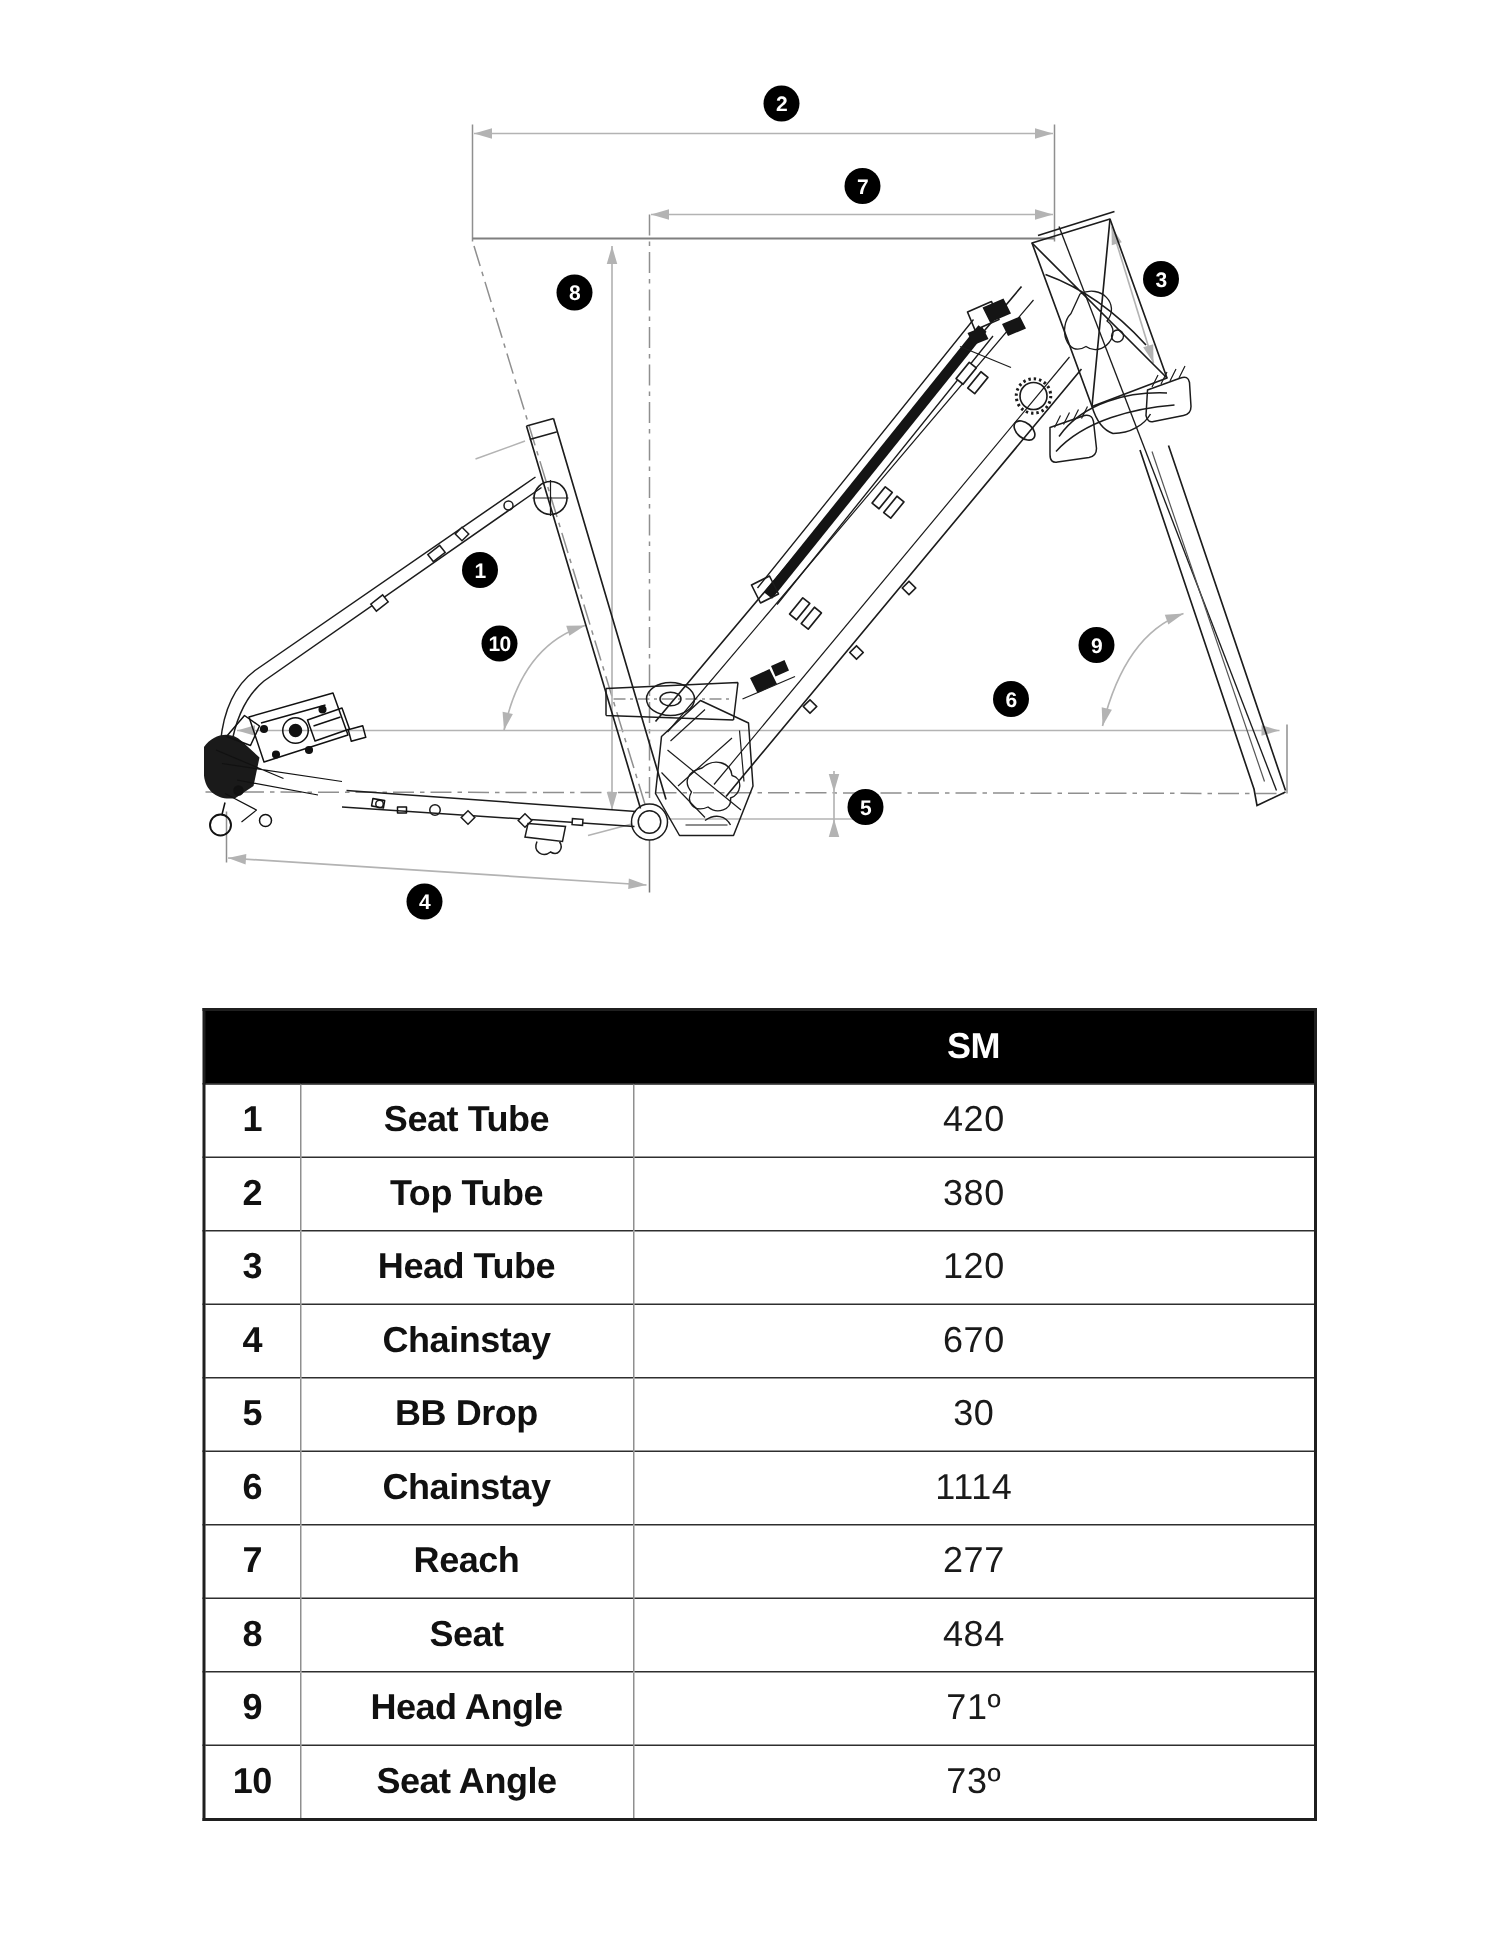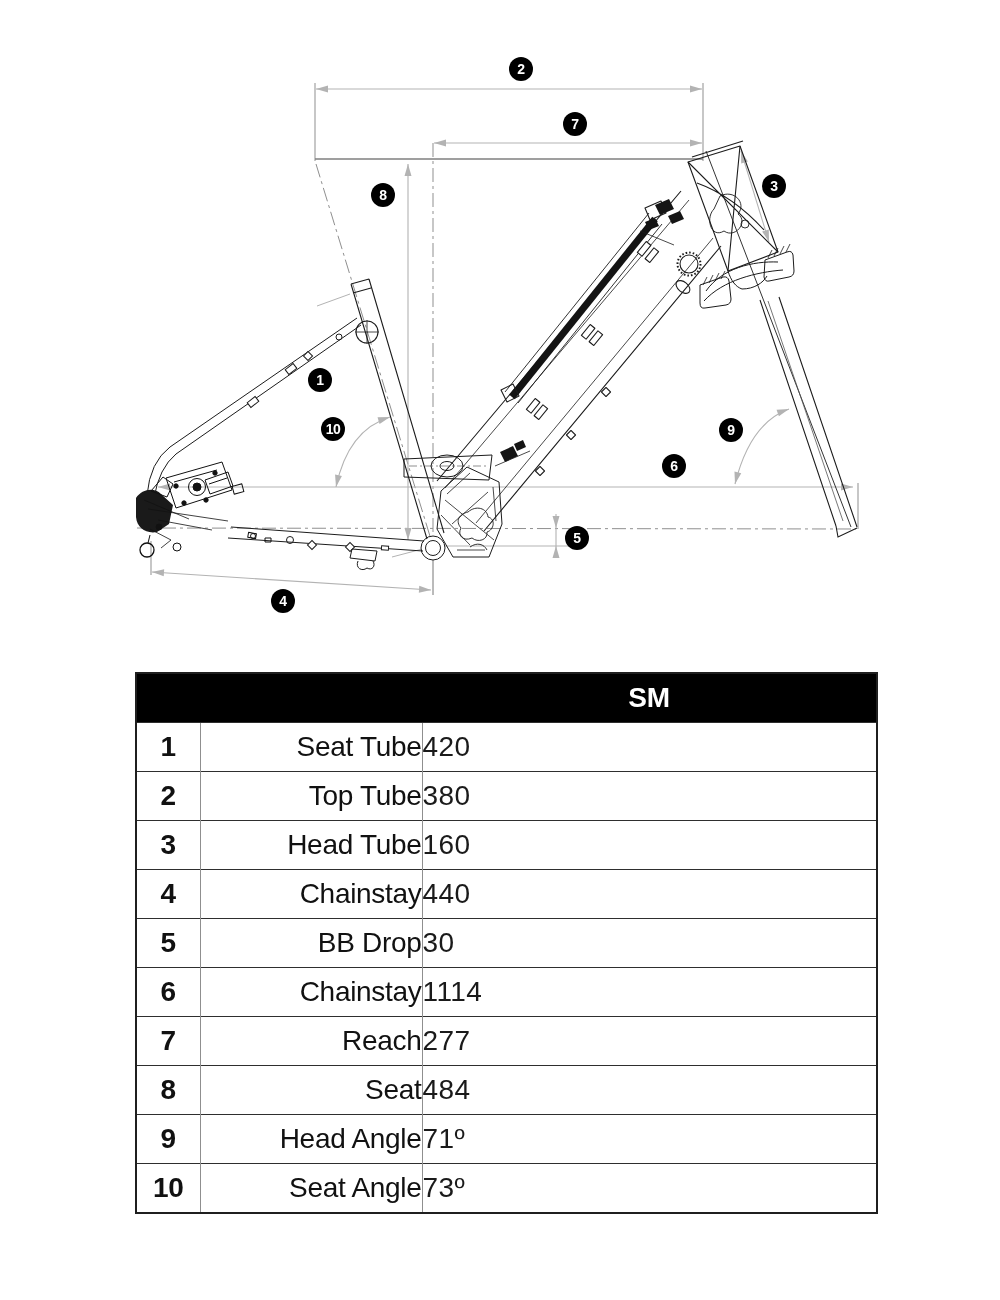--- a/index.html
+++ b/index.html
@@ -10,28 +10,28 @@
   .diagram svg{position:absolute;left:0;top:0}
 
   .callout{position:absolute;width:24px;height:24px;border-radius:50%;
            background:#000;color:#fff;display:flex;align-items:center;justify-content:center;
            font-size:14px;font-weight:700;letter-spacing:-.5px;
            transform:translate(-50%,-50%);line-height:1}
 
   table.geo{position:absolute;left:135px;top:672px;width:741px;
             border-collapse:collapse;table-layout:fixed;
             border:2px solid #1f1f1f;background:#fff}
-  table.geo th,table.geo td{height:48px;padding:0;vertical-align:middle;font-size:28px}
+  table.geo th,table.geo td{height:48px;padding:0;vertical-align:middle;font-size:24px}
   table.geo thead tr{background:#000}
   table.geo thead th{border:none;height:48px}
   th.size{color:#fff;font-weight:700;text-align:center;letter-spacing:-.3px}
   td.num{font-weight:700;text-align:center;letter-spacing:-.3px;border-top:1px solid #2e2e2e}
-  td.label{font-weight:400;text-align:right;padding-left:12px;letter-spacing:-.3px;
+  td.label{font-weight:700;text-align:center;padding-left:12px;letter-spacing:-.3px;
            border-top:1px solid #2e2e2e;border-left:1px solid #8f8f8f}
-  td.value{font-weight:400;text-align:left;color:#1a1a1a;letter-spacing:.4px;
+  td.value{font-weight:400;text-align:center;color:#1a1a1a;letter-spacing:.4px;
            border-top:1px solid #2e2e2e;border-left:1px solid #8f8f8f}
 </style>
 </head>
 <body>
 
 <div class="diagram">
   <svg width="1000" height="660" viewBox="0 0 1000 660">
     <defs>
       <marker id="aS" markerWidth="14" markerHeight="9" refX="1.5" refY="4.5" orient="auto" markerUnits="userSpaceOnUse">
         <path d="M13.5,1 L1.5,4.5 L13.5,8 Z" fill="#b3b3b3"></path>
@@ -219,26 +219,26 @@
       <td class="value">420</td>
     </tr>
     <tr>
       <td class="num">2</td>
       <td class="label">Top Tube</td>
       <td class="value">380</td>
     </tr>
     <tr>
       <td class="num">3</td>
       <td class="label">Head Tube</td>
-      <td class="value">160</td>
+      <td class="value">120</td>
     </tr>
     <tr>
       <td class="num">4</td>
       <td class="label">Chainstay</td>
-      <td class="value">440</td>
+      <td class="value">670</td>
     </tr>
     <tr>
       <td class="num">5</td>
       <td class="label">BB Drop</td>
       <td class="value">30</td>
     </tr>
     <tr>
       <td class="num">6</td>
       <td class="label">Chainstay</td>
       <td class="value">1114</td>

